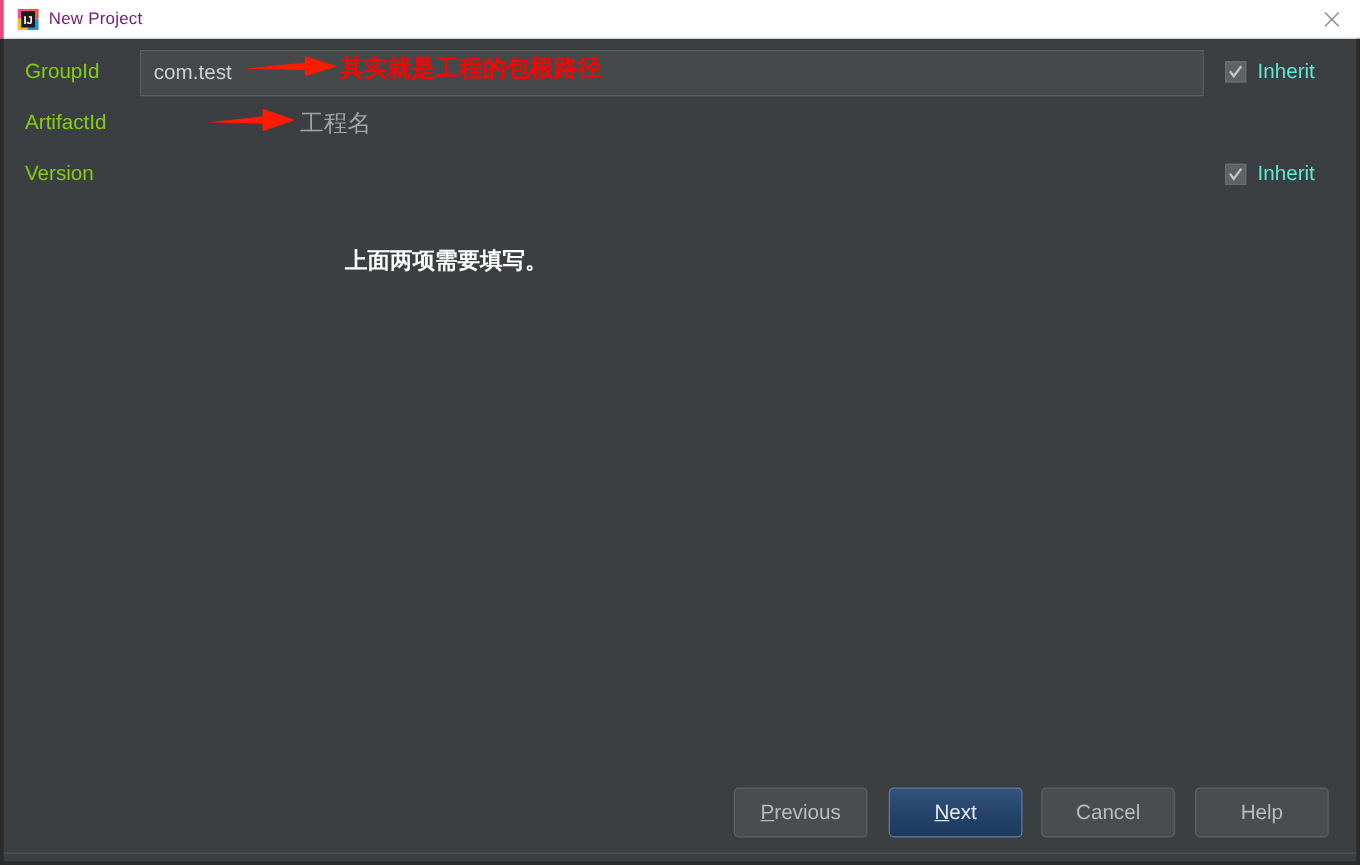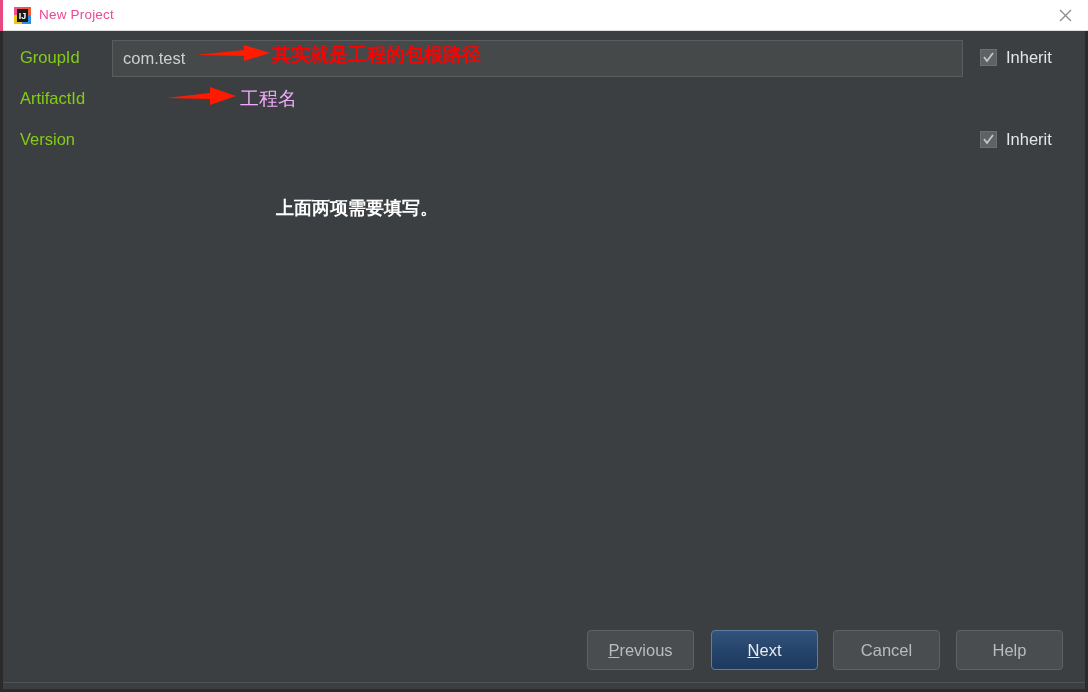--- a/index.html
+++ b/index.html
@@ -34,21 +34,21 @@
   }
   #app-icon {
     position: absolute;
     left: 14px; top: 7px;
     width: 17px; height: 17px;
   }
   #title-text {
     position: absolute;
     left: 39px; top: 7px;
     font-size: 13.5px;
-    color: #ec4899;
+    color: #701a75;
     letter-spacing: 0.2px;
     white-space: nowrap;
   }
   #close-btn {
     position: absolute;
     right: 0; top: 0;
     width: 46px; height: 31px;
     display: flex;
     align-items: center;
     justify-content: center;
@@ -134,21 +134,21 @@
     background: #5e6264;
     border: 1px solid #6b6f70;
     box-sizing: border-box;
   }
   .checkbox svg { position: absolute; left: 1px; top: 1px; }
   .inherit-label {
     position: absolute;
     left: 26px;
     top: 0px;
     font-size: 16.5px;
-    color: #e5e5e5;
+    color: #5eead4;
     white-space: nowrap;
   }
 
   
   .annot-arrow {
     position: absolute;
   }
   .annot-text {
     position: absolute;
     font-family: Liberation Serif, serif;
@@ -156,21 +156,21 @@
   }
   #annot-text-1 {
     left: 272px; top: 42px;
     font-size: 19px;
     color: #ff0000;
     font-weight: bold;
   }
   #annot-text-2 {
     left: 240px; top: 86px;
     font-size: 19px;
-    color: #f0abfc;
+    color: #a3a3a3;
   }
   #annot-text-3 {
     left: 276px; top: 196px;
     font-size: 18px;
     color: #ffffff;
     font-weight: bold;
   }
 
   
   #divider {

